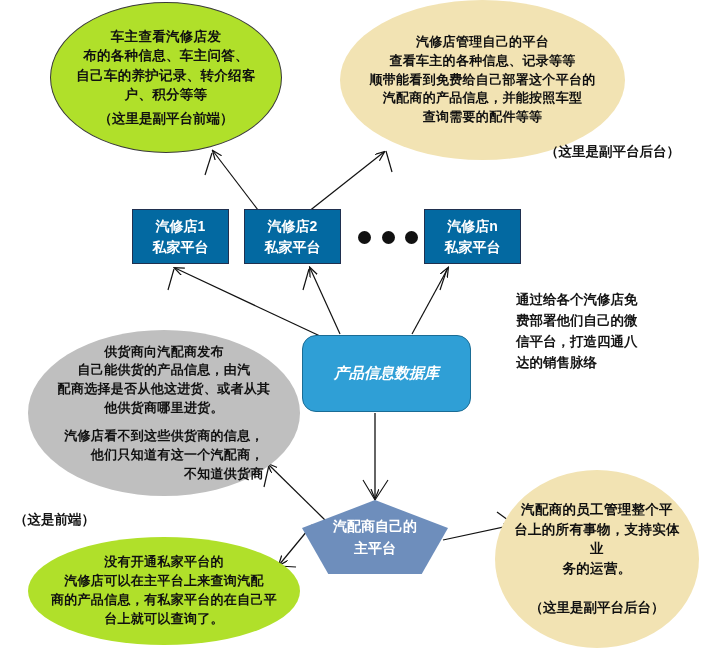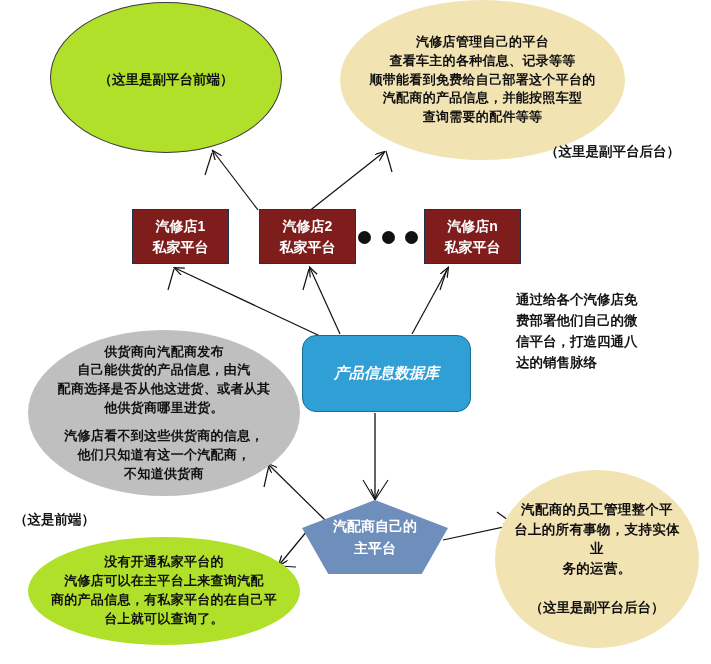--- a/index.html
+++ b/index.html
@@ -72,21 +72,21 @@
   #ellipse-shop-backend .ell-text { font-size: 13px; padding: 0 6px; }
 
   
   #ellipse-supplier {
     left: 28px; top: 330px;
     width: 272px; height: 166px;
     background: #bfbfbf;
     border: none;
   }
   #ellipse-supplier .ell-text { font-size: 13px; padding: 0 8px; }
-  #ellipse-supplier .ell-text.second { margin-top: 9px; }
+  #ellipse-supplier .ell-text.second { margin-top: 9px; text-align: right; }
 
   
   #ellipse-query {
     left: 28px; top: 537px;
     width: 272px; height: 108px;
     background: #b0e02a;
     border: none;
   }
   #ellipse-query .ell-text { font-size: 13px; padding: 0 8px; }
 
@@ -95,34 +95,34 @@
     left: 495px; top: 470px;
     width: 204px; height: 178px;
     background: #f2e3b3;
     border: none;
   }
   #ellipse-main-backend .ell-text { font-size: 13.5px; padding: 0 14px; text-align: center; }
   #ellipse-main-backend .ell-note { font-size: 13.5px; margin-top: 20px; }
 
   
   .shopbox {
-    background: #7f1d1d;
+    background: #0369a1;
     border: 1px solid #20304f;
     color: #ffffff;
     font-size: 14px;
     font-weight: bold;
     line-height: 1.5;
     text-align: left;
     font-family: "Liberation Sans", "DejaVu Sans", sans-serif;
     width: 97px;
     height: 55px;
     top: 209px;
   }
   #shop-box-1 { left: 132px; }
-  #shop-box-2 { left: 244px; margin-left: 15px; }
+  #shop-box-2 { left: 244px; }
   #shop-box-n { left: 424px; }
 
   
   #shop-ellipsis {
     position: absolute;
     left: 358px; top: 226px;
     width: 60px; height: 22px;
     display: flex; align-items: center; justify-content: space-between;
   }
   #shop-ellipsis i {
@@ -240,20 +240,24 @@
       <path d="M296,567 L278,566" fill="none" stroke="#111" stroke-width="1.2"></path>
     </g>
 
     <g>
       <path d="M443,540 L513,525" fill="none" stroke="#111" stroke-width="1.2" marker-end="url(#ah)"></path>
       <path d="M497,512 L515,525" fill="none" stroke="#111" stroke-width="1.2"></path>
     </g>
   </svg>
 
   <div class="shape ellipse" id="ellipse-owner-frontend">
+    <div class="ell-text">车主查看汽修店发
+布的各种信息、车主问答、
+自己车的养护记录、转介绍客
+户、积分等等</div>
     <div class="ell-note">（这里是副平台前端）</div>
   </div>
 
   <div class="shape ellipse" id="ellipse-shop-backend">
     <div class="ell-text">汽修店管理自己的平台
 查看车主的各种信息、记录等等
 顺带能看到免费给自己部署这个平台的
 汽配商的产品信息，并能按照车型
 查询需要的配件等等</div>
   </div>

